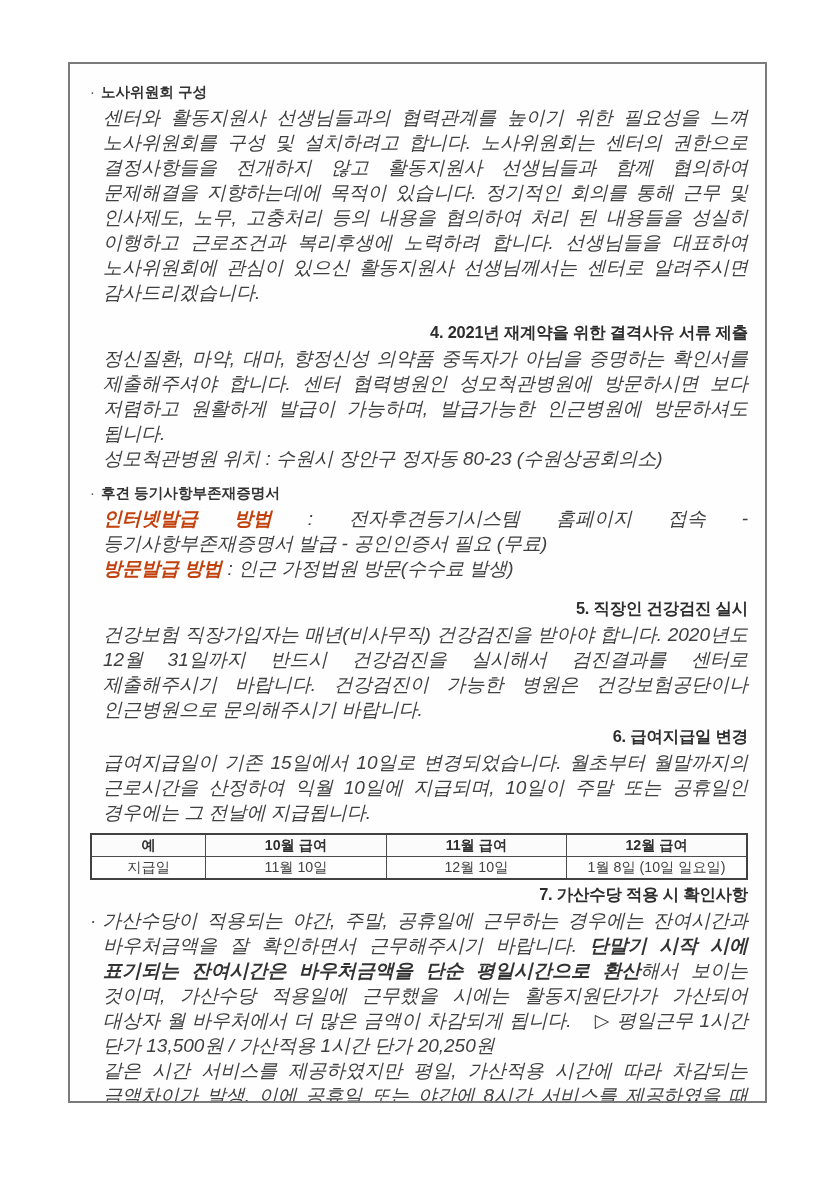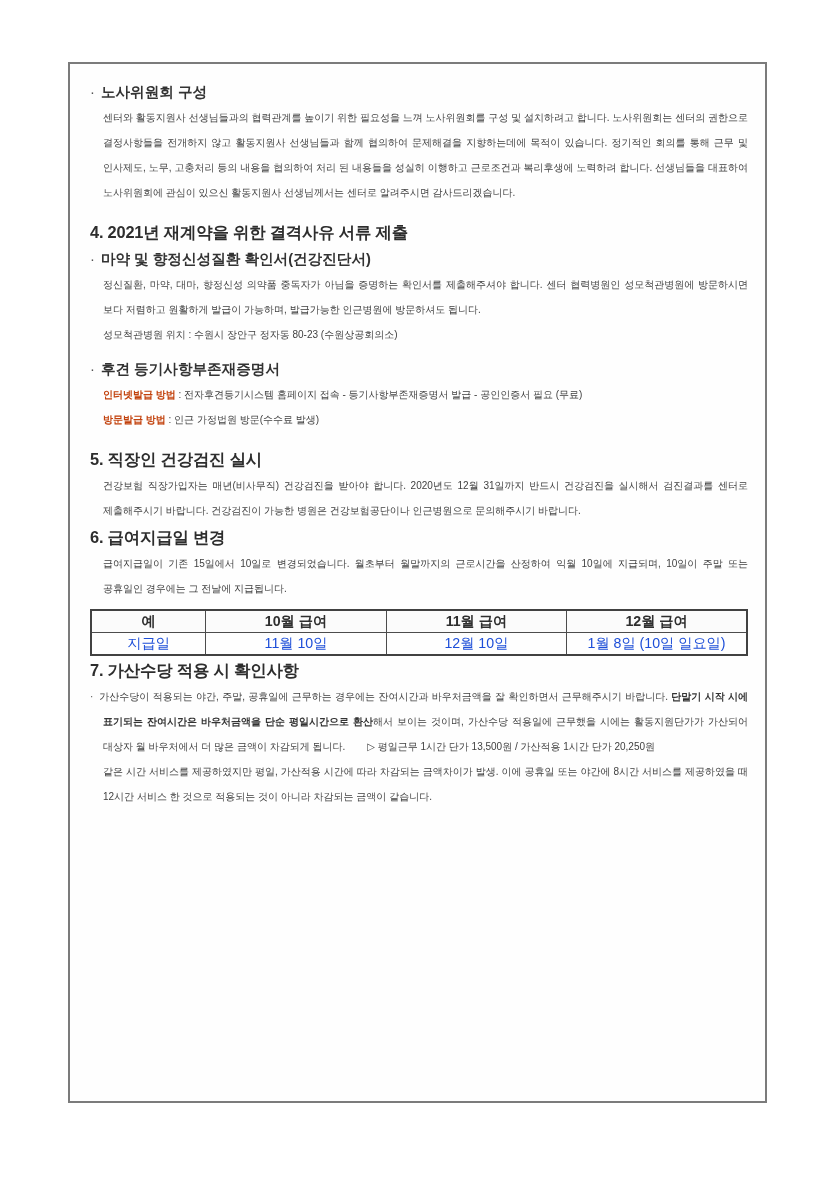--- a/index.html
+++ b/index.html
@@ -17,40 +17,42 @@
     left: 68px;
     top: 62px;
     width: 699px;
     height: 1041px;
     border: 2px solid #7b7b7b;
     background: #fefefe;
     padding: 15px 17px 0 20px;
     overflow: hidden;
   }
   .body-text {
-    font-size: 10px;
+    font-size: 19px;
     line-height: 25px;
     text-align: justify;
     word-break: keep-all;
     color: #404040;
+    font-style: italic;
   }
   .indent { padding-left: 13px; }
   .sub-heading {
     font-size: 14.6px;
     font-weight: 700;
     line-height: 26px;
     color: #333333;
   }
   .sub-heading .bullet { font-weight: 400; padding-right: 5px; color: #555; }
   .section-heading {
     font-size: 16.4px;
     font-weight: 700;
     line-height: 28px;
     color: #2d2d2d;
     letter-spacing: -0.2px;
+    text-align: right;
   }
   .gap-sm { margin-top: 9px; }
   .gap-md { margin-top: 13px; }
   .gap-lg { }
   .bold-label { font-weight: 700; color: #c2410c; }
   .bold-inline { font-weight: 700; color: #333; }
   .notice-line { font-weight: 700; color: #333; }
   .rate-span { padding-left: 22px; }
   .hang {
     padding-left: 13px;
@@ -63,42 +65,41 @@
     border: 2px solid #414141;
     margin-top: 8px;
     table-layout: fixed;
   }
   table.pay-table th, table.pay-table td {
     border: 1px solid #4c4c4c;
     text-align: center;
     font-size: 14.2px;
     line-height: 19px;
     padding: 1px 3px;
-    color: #1d4ed8;
+    color: #404040;
   }
   table.pay-table th { font-weight: 700; color: #2f2f2f; background: #fbfbfb; }
   .col-ex { width: 17.5%; }
   .col-m { width: 27.5%; }
   p.para { margin: 0; }
 </style>
 </head>
 <body>
 
 <div class="page">
   <div class="content-box">
 
     <section>
       <div class="sub-heading hang"><span class="bullet">·</span><span>노사위원회 구성</span></div>
       <p class="para body-text indent">센터와 활동지원사 선생님들과의 협력관계를 높이기 위한 필요성을 느껴 노사위원회를 구성 및 설치하려고 합니다. 노사위원회는 센터의 권한으로 결정사항들을 전개하지 않고 활동지원사 선생님들과 함께 협의하여 문제해결을 지향하는데에 목적이 있습니다. 정기적인 회의를 통해 근무 및 인사제도, 노무, 고충처리 등의 내용을 협의하여 처리 된 내용들을 성실히 이행하고 근로조건과 복리후생에 노력하려 합니다. 선생님들을 대표하여 노사위원회에 관심이 있으신 활동지원사 선생님께서는 센터로 알려주시면 감사드리겠습니다.</p>
     </section>
 
     <section class="gap-md">
       <div class="section-heading">4. 2021년 재계약을 위한 결격사유 서류 제출</div>
 
-      <div class="sub-heading hang"><span class="bullet">·</span><span>마약 및 향정신성질환 확인서(건강진단서)</span></div>
       <p class="para body-text indent">정신질환, 마약, 대마, 향정신성 의약품 중독자가 아님을 증명하는 확인서를 제출해주셔야 합니다. 센터 협력병원인 성모척관병원에 방문하시면 보다 저렴하고 원활하게 발급이 가능하며, 발급가능한 인근병원에 방문하셔도 됩니다.</p>
       <p class="para body-text indent">성모척관병원 위치 : 수원시 장안구 정자동 80-23 (수원상공회의소)</p>
 
       <div class="sub-heading hang gap-sm"><span class="bullet">·</span><span>후견 등기사항부존재증명서</span></div>
       <p class="para body-text indent"><span class="bold-label">인터넷발급 방법</span><span> : 전자후견등기시스템 홈페이지 접속 - 등기사항부존재증명서 발급 - 공인인증서 필요 (무료)</span></p>
       <p class="para body-text indent"><span class="bold-label">방문발급 방법</span><span> : 인근 가정법원 방문(수수료 발생)</span></p>
     </section>
 
     <section class="gap-md">
       <div class="section-heading">5. 직장인 건강검진 실시</div>

